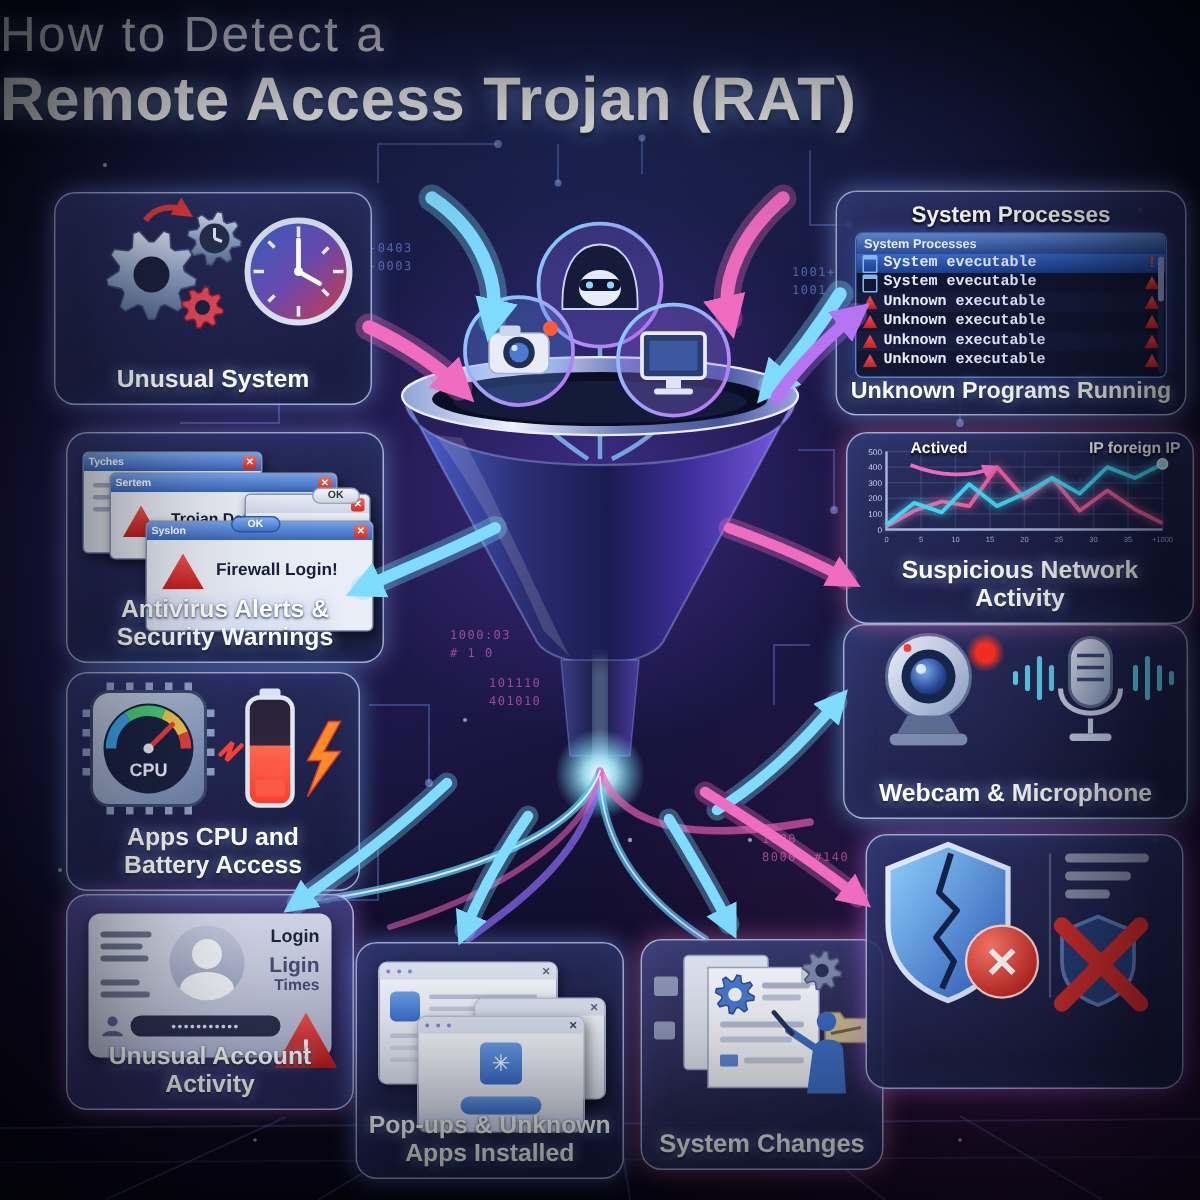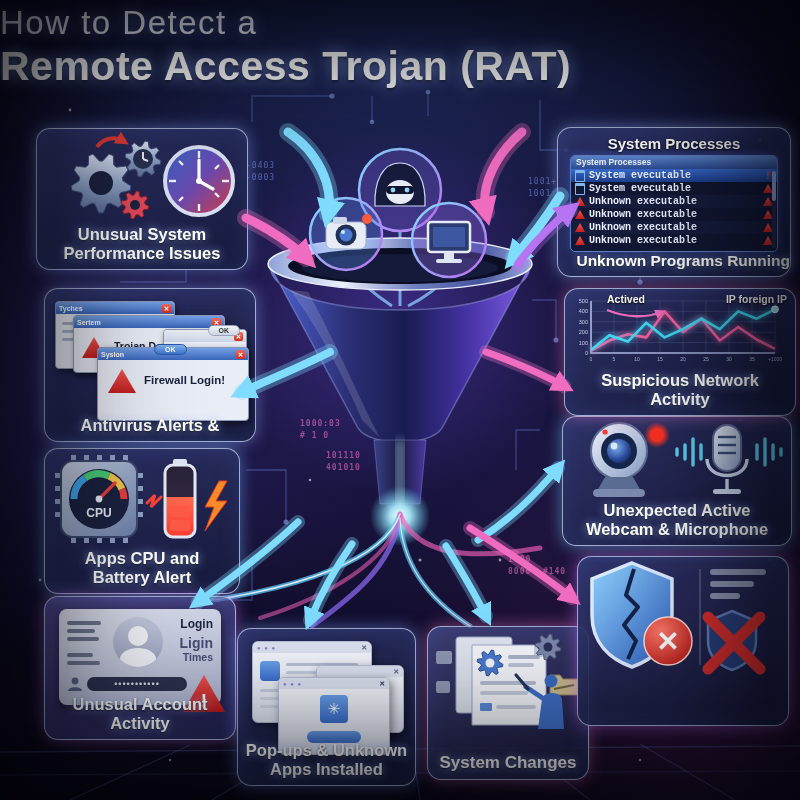--- a/index.html
+++ b/index.html
@@ -89,31 +89,31 @@
   .proc-row{height:13px;display:flex;align-items:center;gap:4px;padding:0 4px;background:#161d3e;}
   .proc-row.alt{background:#121834;}
   .proc-row.hl{background:linear-gradient(#3a6cd0,#1d3f90);}
   .plabel{flex:1;font-size:10px;font-weight:700;color:#eaf0ff;white-space:nowrap;font-family:Liberation Mono, monospace;}
   .pic.win{width:8px;height:8px;border:1.5px solid #86b8f2;border-top-width:3px;border-radius:1px;}
   .pic.tri-s,.palert.tri-s{width:10px;height:9px;background:linear-gradient(#f25454,#c31f1f);
     clip-path:polygon(50% 0,100% 100%,0 100%);}
   .palert.ex{color:#ff4538;font-weight:800;font-size:10px;width:10px;text-align:center;}
   .proc-scroll{position:absolute;right:1px;top:15px;width:4px;height:78px;background:#222a52;border-radius:2px;}
   .proc-thumb{width:4px;height:30px;background:#93a4d6;border-radius:2px;}
-  .proc-cap{position:absolute;left:0;right:0;bottom:6px;text-align:right;font-size:15.5px;font-weight:800;
+  .proc-cap{position:absolute;left:0;right:0;bottom:6px;text-align:center;font-size:15.5px;font-weight:800;
     text-shadow:0 0 8px rgba(150,185,255,.8),0 1px 2px #000;}
 
   
   .net-lab{position:absolute;font-weight:700;color:#fff;font-size:10.5px;text-shadow:0 1px 2px #000;z-index:2;}
 
   
   .code{position:absolute;z-index:1;font-family:"DejaVu Sans Mono",monospace;font-size:8px;
     letter-spacing:1px;line-height:1.5;}
   .code.blue{color:rgba(130,160,255,.55);}
-  .code.pink{color:rgba(235,110,190,.6);font-weight:bold;}
+  .code.pink{color:rgba(235,110,190,.6);}
 </style>
 </head>
 <body>
 
 <svg id="bgsvg" width="800" height="800" viewBox="0 0 800 800">
   <defs>
     <linearGradient id="gRim" x1="0" y1="0" x2="1" y2="0">
       <stop offset="0" stop-color="#8fa2d8"></stop>
         <stop offset=".28" stop-color="#eef2fc"></stop>
       <stop offset=".55" stop-color="#7080c0"></stop>
@@ -303,21 +303,20 @@
         <line x1="180" y1="66" x2="176" y2="62"></line>
       <line x1="180" y1="34" x2="176" y2="38"></line>
         <line x1="140" y1="70" x2="144" y2="66"></line>
     </g>
     <line x1="160" y1="50" x2="160" y2="29" stroke="#fff" stroke-width="3.2" stroke-linecap="round"></line>
     <line x1="160" y1="50" x2="174" y2="58" stroke="#fff" stroke-width="3.2" stroke-linecap="round"></line>
     <circle cx="160" cy="50" r="3" fill="#fff"></circle>
   </svg>
   <div class="caption">
     <span class="cap1">Unusual System</span>
-    <span class="cap2">Performance Issues</span>
   </div>
 </div>
 
 <div class="panel" style="left:44px;top:288px;width:210px;height:152px;--glow:rgba(150,170,255,.5);">
   <div class="mini-win" style="left:10px;top:12px;width:118px;height:66px;">
     <div class="mw-bar">
         <span>Tyches</span>
       <span class="mw-close">✕</span>
       </div>
     <div class="mw-body">
@@ -353,20 +352,21 @@
       <span class="mw-close">✕</span>
       </div>
     <div class="mw-body">
       <span class="tri" style="position:absolute;left:10px;top:9px;width:28px;height:24px;font-size:13px;line-height:34px;"></span>
       <span style="position:absolute;left:46px;top:14px;font-size:11.5px;">Firewall Login!</span>
       <button class="okbtn" style="left:56px;bottom:5px;">OK</button>
     </div>
   </div>
   <div class="caption">
     <span class="cap1">Antivirus Alerts &amp;</span>
+    <span class="cap2">Security Warnings</span>
   </div>
 </div>
 
 <div class="panel" style="left:44px;top:448px;width:194px;height:144px;--glow:rgba(110,190,255,.5);">
   <svg width="190" height="96" viewBox="0 0 190 96" style="margin:2px 0 0 2px">
     <defs>
       <linearGradient id="gChip" x1="0" y1="0" x2="1" y2="1">
         <stop offset="0" stop-color="#cfd9ec"></stop>
           <stop offset="1" stop-color="#6c80ac"></stop>
       </linearGradient>
@@ -408,21 +408,21 @@
     <text x="52" y="66" text-anchor="middle" font-size="12" font-weight="bold" fill="#eef2fc">CPU</text>
     <polyline points="100,52 108,44 104,56 114,46" fill="none" stroke="#ff4438" stroke-width="3" stroke-linecap="round"></polyline>
     <rect x="126" y="8" width="14" height="7" rx="2" fill="#dfe5f4"></rect>
     <rect x="118" y="14" width="30" height="72" rx="8" fill="url(#gBat)" stroke="#e4e9f6" stroke-width="3"></rect>
     <rect x="123" y="55" width="20" height="11" rx="2" fill="#ff5a47"></rect>
     <rect x="123" y="69" width="20" height="11" rx="2" fill="#ff5a47"></rect>
     <polygon points="172,30 158,56 167,56 158,80 180,50 169,50 180,30" fill="#ff8a2a" stroke="#e03c20"></polygon>
   </svg>
   <div class="caption">
     <span class="cap1">Apps CPU and</span>
-    <span class="cap2">Battery Alert</span>
+    <span class="cap2">Battery Access</span>
   </div>
 </div>
 
 <div class="panel" style="left:44px;top:596px;width:190px;height:142px;--glow:rgba(200,120,240,.5);
      background:linear-gradient(160deg,rgba(120,105,195,.55),rgba(36,36,84,.92));">
   <div class="acct-card">
     <span class="acct-line" style="left:8px;top:12px;width:34px;"></span>
     <span class="acct-line" style="left:8px;top:20px;width:28px;"></span>
     <span class="acct-line" style="left:8px;top:28px;width:32px;"></span>
     <span class="acct-line" style="left:8px;top:44px;width:26px;"></span>
@@ -609,21 +609,20 @@
       <rect x="148" y="70" width="28" height="5" rx="2.5" fill="#cdd9f2"></rect>
     </g>
     <g stroke="#5fd4f5" stroke-width="3.4" stroke-linecap="round">
       <line x1="192" y1="26" x2="192" y2="40"></line>
         <line x1="200" y1="20" x2="200" y2="46"></line>
       <line x1="208" y1="26" x2="208" y2="40"></line>
         <line x1="216" y1="30" x2="216" y2="36"></line>
     </g>
   </svg>
   <div class="caption">
-    <span class="cap1">Unexpected Active</span>
     <span class="cap2">Webcam &amp; Microphone</span>
   </div>
 </div>
 
 <div class="panel" style="left:564px;top:288px;width:230px;height:126px;--glow:rgba(240,110,180,.5);">
   <span class="net-lab" style="left:42px;top:4px;">Actived</span>
   <svg width="64" height="14" viewBox="0 0 64 14" style="position:absolute;left:40px;top:17px;z-index:2;">
     <path d="M2,4 C22,12 42,12 56,6" fill="none" stroke="#ef6cc0" stroke-width="2.4" marker-end="url(#mPinkS)"></path>
     <defs>
         <marker id="mPinkS" viewBox="0 0 10 10" refX="6" refY="5" markerWidth="4" markerHeight="4" orient="auto">

